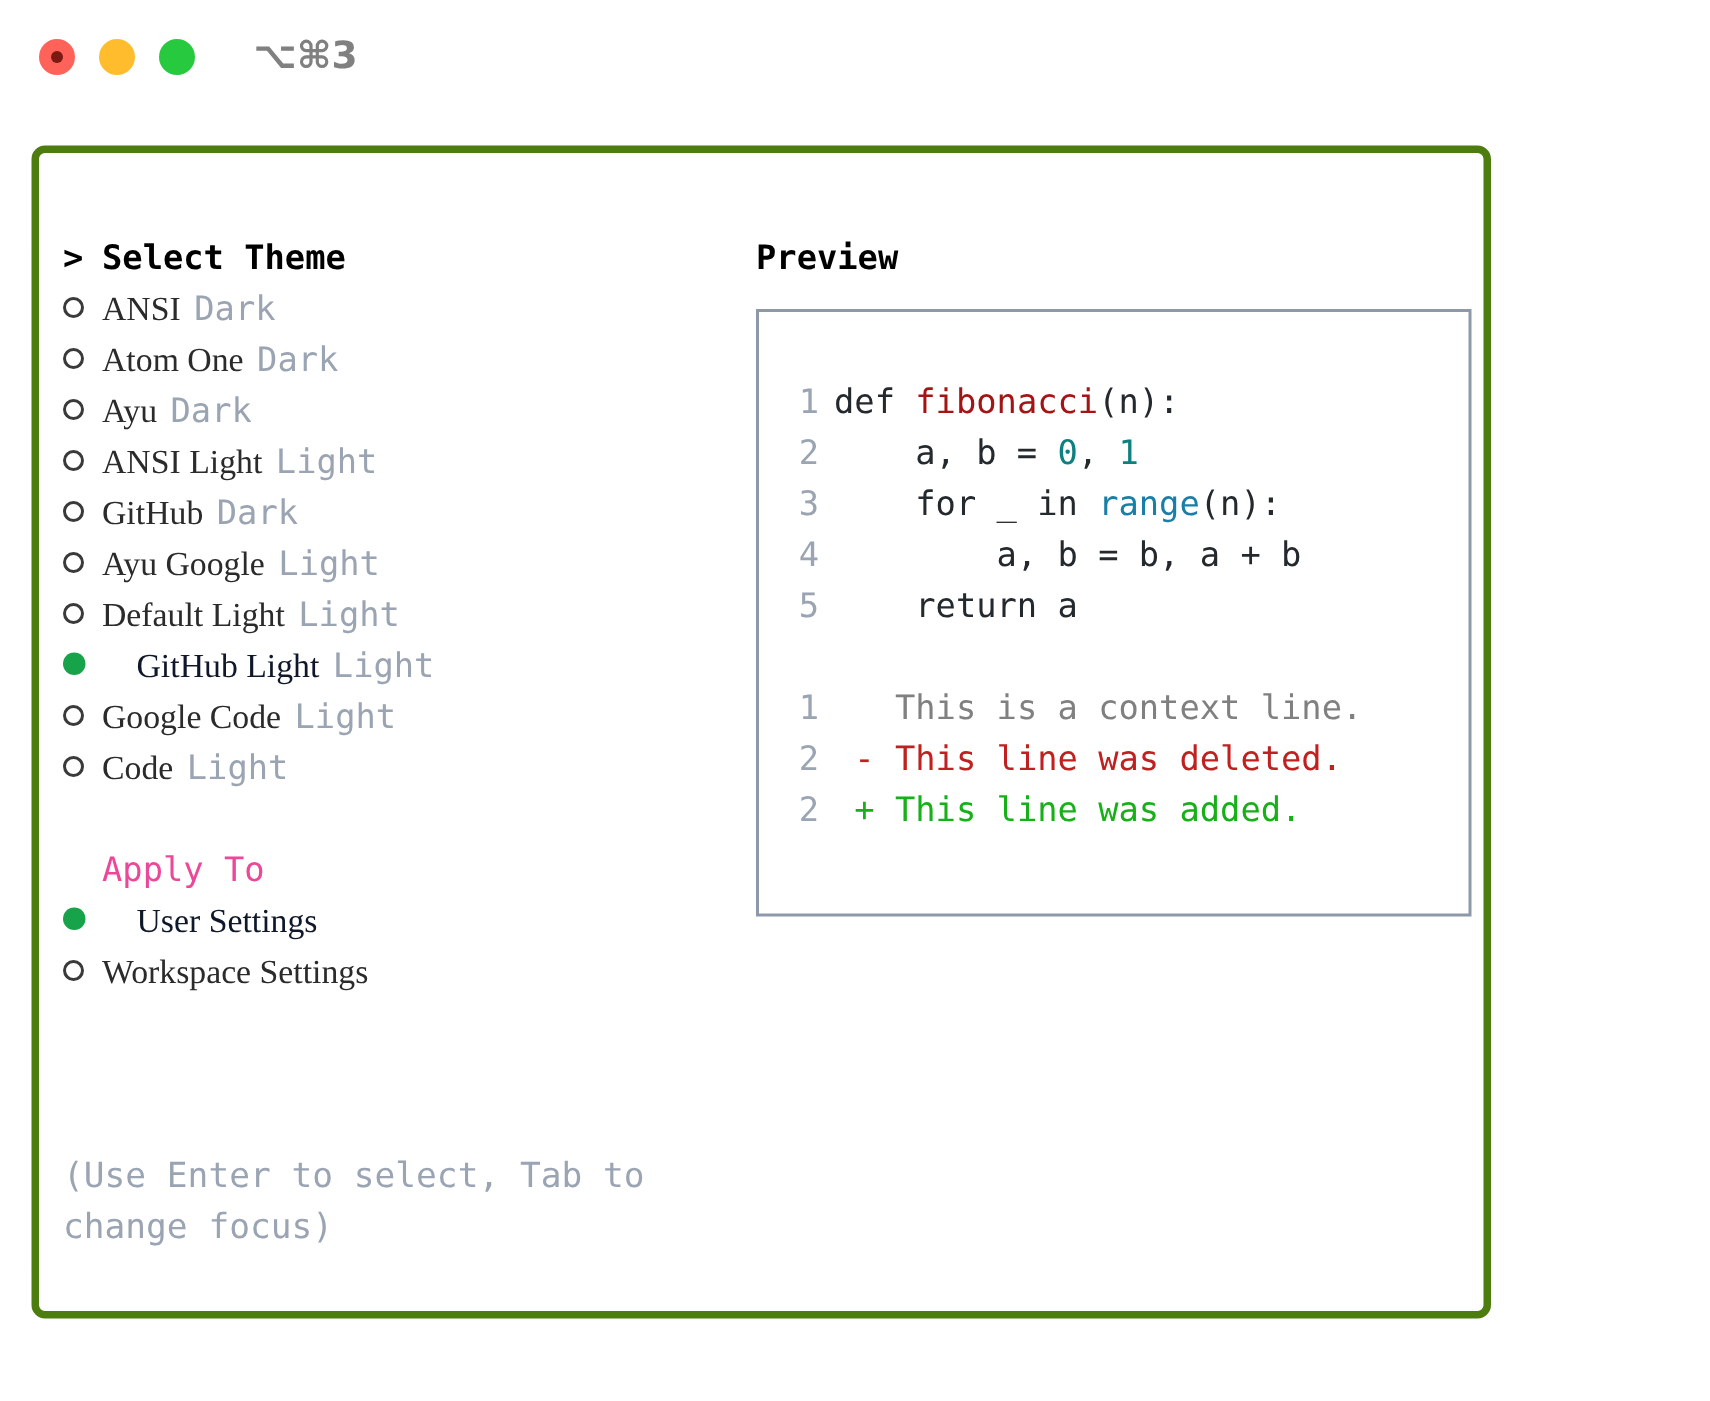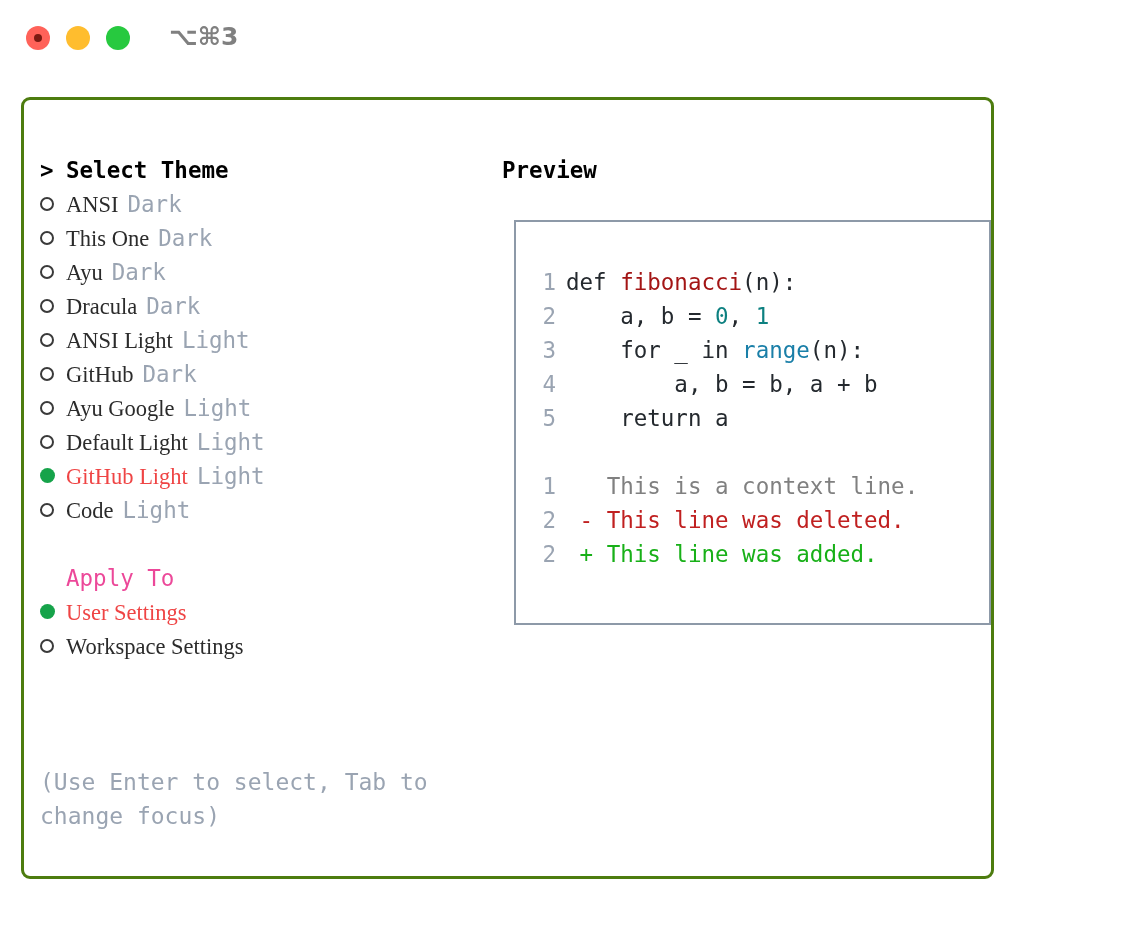--- a/index.html
+++ b/index.html
@@ -60,21 +60,21 @@
     font-family: "DejaVu Sans", "Liberation Sans", sans-serif;
   }
 
   
   #panel {
     position: absolute;
     left: 21px;
     top: 97px;
     width: 973px;
     height: 782px;
-    border: 3px solid #4d7c0f;
+    border: 5px solid #4d7c0f;
     border-radius: 9px;
     background: #ffffff;
     box-sizing: border-box;
   }
 
   
   #left-col {
     position: absolute;
     left: 16px;
     top: 53px;
@@ -113,21 +113,21 @@
     border-radius: 50%;
     box-sizing: border-box;
     vertical-align: 1px;
     margin-right: 9px;
   }
   .marker-box {
     display: inline-block;
     width: 26px;
   }
   .item-name { color: #2b2b2b; font-family: Liberation Serif, serif; }
-  .item-name.selected { color: #ef4444; }
+  .item-name.selected { color: #0f172a; margin-left: 23px; }
   .item-cat  { color: #9aa4b2; margin-left: 9px; }
 
   #apply-title {
     margin-left: 26px;
     font-weight: normal;
     color: #ec4899;
     text-align: right;
   }
   .spacer-row { height: 34px; }
 
@@ -149,27 +149,26 @@
   }
   #preview-title {
     font-size: 22.5px;
     font-weight: bold;
     color: #000000;
     line-height: 34px;
   }
   #preview-box {
     position: absolute;
     left: 0px;
-    top: 67px;
+    top: 51px;
     width: 477px;
     height: 405px;
     border: 2px solid #8d99a8;
     box-sizing: border-box;
     background: #ffffff;
-    margin-left: 12px;
   }
   #code {
     position: absolute;
     left: 18px;
     top: 43px;
     font-size: 22.5px;
     line-height: 34px;
     white-space: pre;
   }
   .ln {
@@ -203,28 +202,28 @@
   <div id="panel">
 
     <div id="left-col">
 
       <div class="row section-title">
         <span class="marker caret">&gt;</span><span>Select Theme</span>
       </div>
 
       <div id="theme-list">
           <div class="row"><span class="marker-box"><span class="dot-unsel"></span></span><span class="item-name">ANSI</span><span class="item-cat">Dark</span></div>
-          <div class="row"><span class="marker-box"><span class="dot-unsel"></span></span><span class="item-name">This One</span><span class="item-cat">Dark</span></div>
+          <div class="row"><span class="marker-box"><span class="dot-unsel"></span></span><span class="item-name">Atom One</span><span class="item-cat">Dark</span></div>
           <div class="row"><span class="marker-box"><span class="dot-unsel"></span></span><span class="item-name">Ayu</span><span class="item-cat">Dark</span></div>
-          <div class="row"><span class="marker-box"><span class="dot-unsel"></span></span><span class="item-name">Dracula</span><span class="item-cat">Dark</span></div>
           <div class="row"><span class="marker-box"><span class="dot-unsel"></span></span><span class="item-name">ANSI Light</span><span class="item-cat">Light</span></div>
           <div class="row"><span class="marker-box"><span class="dot-unsel"></span></span><span class="item-name">GitHub</span><span class="item-cat">Dark</span></div>
           <div class="row"><span class="marker-box"><span class="dot-unsel"></span></span><span class="item-name">Ayu Google</span><span class="item-cat">Light</span></div>
           <div class="row"><span class="marker-box"><span class="dot-unsel"></span></span><span class="item-name">Default Light</span><span class="item-cat">Light</span></div>
           <div class="row"><span class="marker-box"><span class="dot-sel"></span></span><span class="item-name selected">GitHub Light</span><span class="item-cat">Light</span></div>
+          <div class="row"><span class="marker-box"><span class="dot-unsel"></span></span><span class="item-name">Google Code</span><span class="item-cat">Light</span></div>
           <div class="row"><span class="marker-box"><span class="dot-unsel"></span></span><span class="item-name">Code</span><span class="item-cat">Light</span></div>
         </div>
 
       <div class="spacer-row"></div>
 
       <div class="row">
         <span id="apply-title">Apply To</span>
       </div>
 
       <div id="apply-list">

